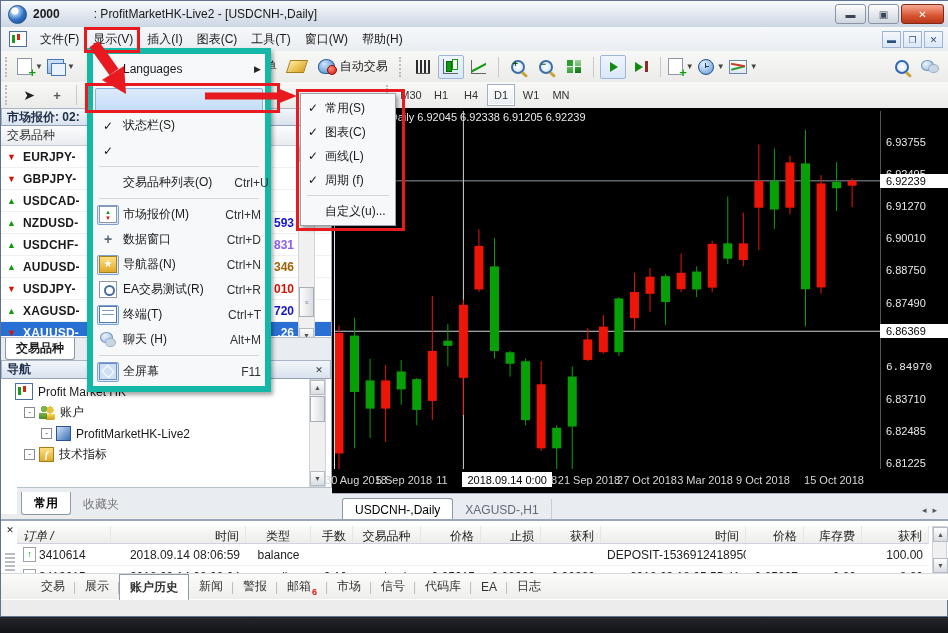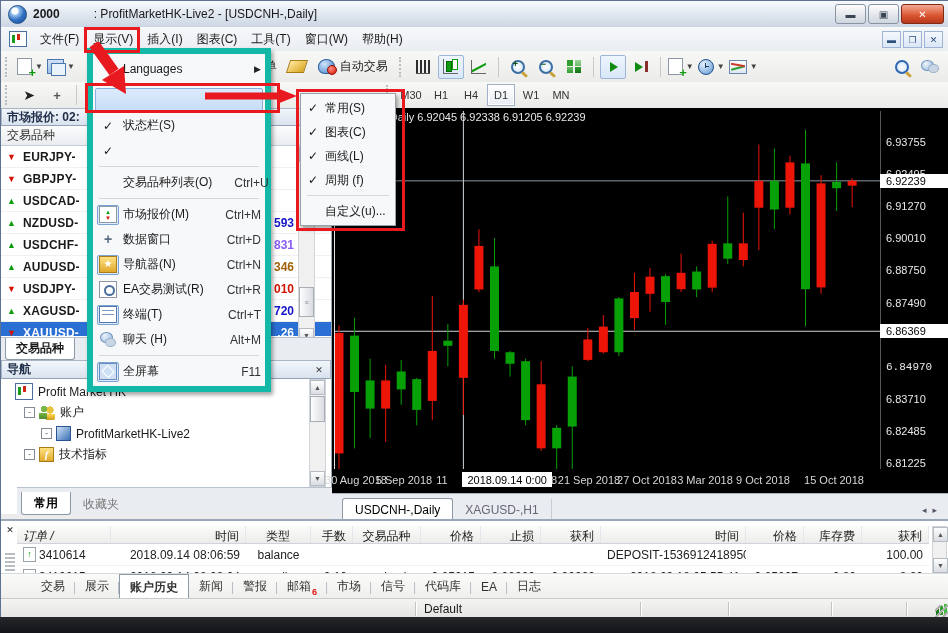--- a/index.html
+++ b/index.html
@@ -635,30 +635,20 @@
         <div class="ttab">
           <span>EA</span>
           <span class="d">|</span>
         </div>
         <div class="ttab">
           <span>日志</span>
         </div>
       </div>
   </div>
 
-  <div id="statusbar">
-    <div class="scell" style="width:415px"></div>
-    <div class="scell" style="width:225px">Default</div>
-    <div class="scell" style="width:88px"></div>
-    <div class="scell" style="width:103px"></div>
-    <div class="scell" style="width:75px"></div>
-    <div style="flex:1"></div>
-    <div id="conn"></div>
-    <div id="grip-corner"></div>
-  </div>
 </div>
 
 <div id="tasksliver"></div>
 
 <div id="vmenu">
     <div class="mrow">
       <span class="mico"></span>
       <span class="mlabel">Languages</span>
       <span class="msub">▶</span>
     </div>

